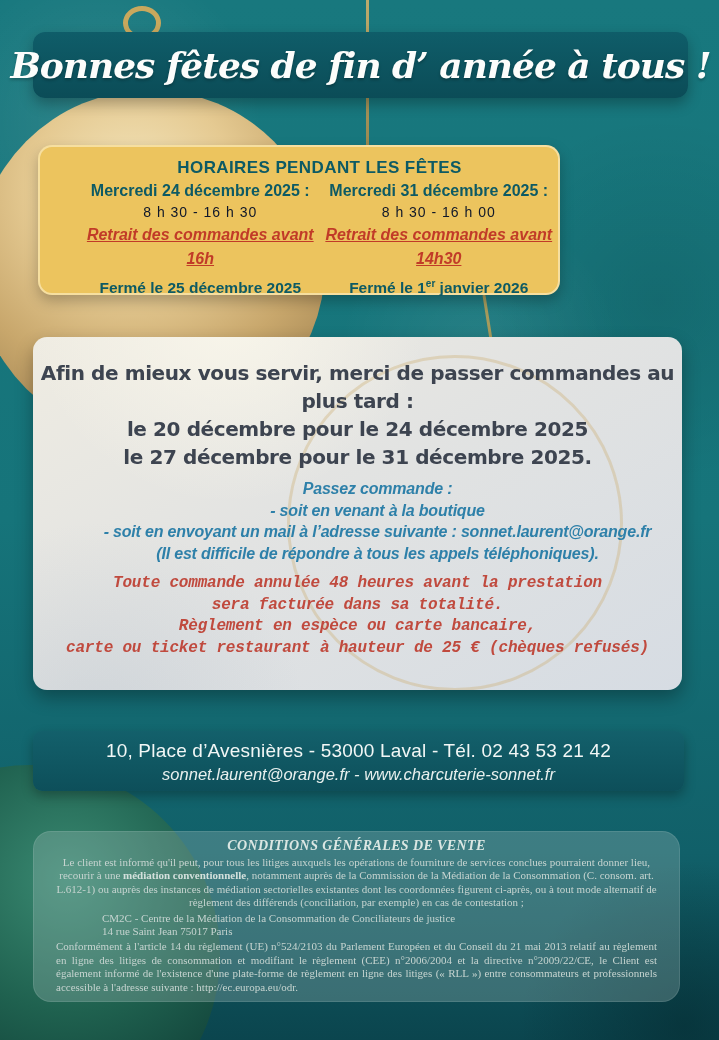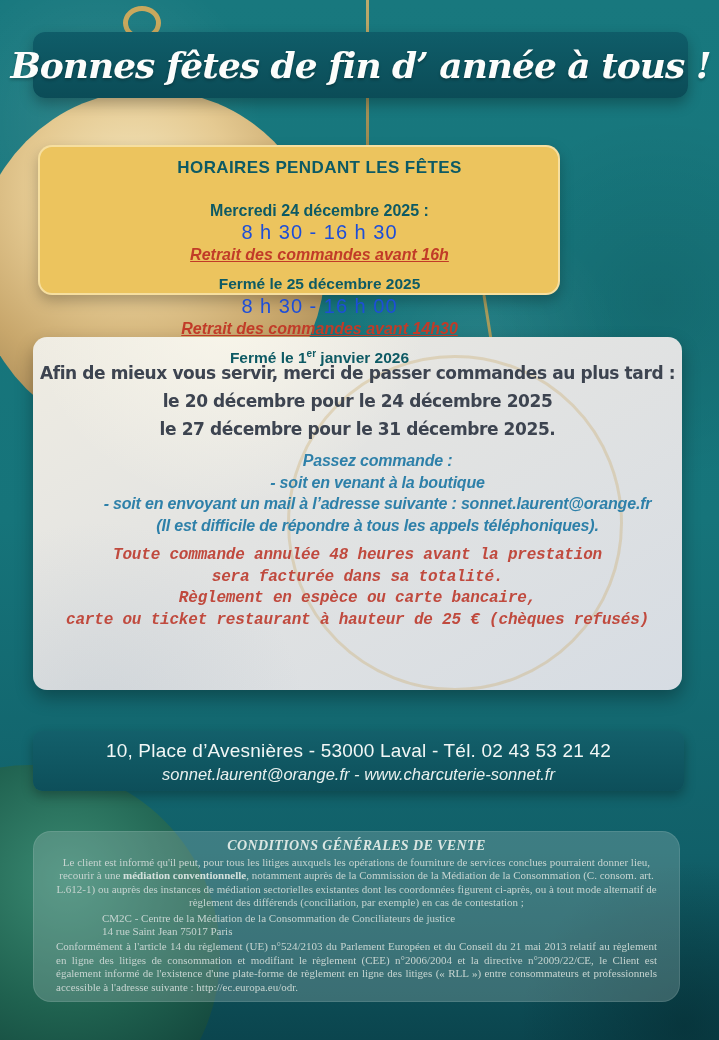--- a/index.html
+++ b/index.html
@@ -41,42 +41,42 @@
     display:flex; align-items:center; justify-content:center; }
   .title-band h1 { font-family:"DejaVu Serif", serif; font-style:italic; font-weight:bold;
     font-size:36px; color:#fcfdfb; letter-spacing:-1px; white-space:nowrap;
     text-shadow:0 2px 3px rgba(0,0,0,0.25); }
 
   
   .hours-box { position:absolute; left:38px; top:145px; width:522px; height:150px; z-index:3;
     background:#ecc45e; border:2px solid rgba(255,245,215,0.55); border-radius:14px;
     box-shadow:0 6px 14px rgba(0,0,0,0.25); padding-top:10px; text-align:center;padding-left:41px; }
   .hours-heading { font-size:17px; font-weight:bold; color:#0d5a64; letter-spacing:0.4px; line-height:22px; }
-  .hours-cols { display:flex; margin-top:20px;flex-direction:column; }
+  .hours-cols { display:flex; margin-top:0; }
   .hours-col { flex:1; text-align:center; }
   .hours-day { font-size:16px; font-weight:bold; color:#0d5a64; line-height:23px; }
-  .hours-hours { font-size:20px; color:#1d4ed8; line-height:21px; letter-spacing:1px; }
+  .hours-hours { font-size:14px; color:#0f172a; line-height:21px; letter-spacing:1px; }
   .hours-pickup { font-size:16px; font-weight:600; font-style:italic; color:#c13b28;
     text-decoration:underline; line-height:24px; }
   .hours-closed { font-size:15.5px; font-weight:bold; color:#0d5a64; line-height:24px; margin-top:1px; }
   .hours-closed sup { font-size:10px; }
 
   
   .order-box { position:absolute; left:33px; top:337px; width:649px; height:353px; z-index:2;
     border-radius:14px; box-shadow:0 8px 18px rgba(0,0,0,0.30); overflow:hidden;
     background:
       radial-gradient(circle 280px at 30% -10%, rgba(250,247,235,0.95) 0%, rgba(250,247,235,0) 72%),
       radial-gradient(circle 300px at 10% 112%, rgba(168,182,196,0.30) 0%, rgba(168,182,196,0) 70%),
       linear-gradient(150deg,#efece2 0%,#e2e3e2 45%,#d6dce3 100%);
     text-align:center; padding-top:22px; }
   .ring-ornament { position:absolute; left:254px; top:18px; width:336px; height:336px;
     border:3px solid rgba(206,177,118,0.38); border-radius:50%; pointer-events:none; }
   .order-content { position:relative; z-index:1; }
   .hand { font-family:"DejaVu Sans", sans-serif; font-weight:700; color:#3d4450;
-    font-size:17px; letter-spacing:-0.4px; line-height:28px; }
+    font-size:20px; letter-spacing:-0.4px; line-height:28px; }
   .order-context { margin-top:8px; }
   .blue-group { margin-top:7px; }
   .blue-line { font-style:italic; font-weight:600; font-size:16px; color:#2e80a9;
     line-height:21.5px; letter-spacing:-0.2px;margin-left:40px; }
   .red-group { margin-top:9px; }
   .red-line { font-style:italic; font-weight:600; font-size:16px; color:#c04a3e;
     line-height:21.5px; letter-spacing:-0.2px;font-family:Liberation Mono, monospace; }
 
   
   .address-bar { position:absolute; left:33px; top:731px; width:651px; height:60px; z-index:2;
@@ -119,20 +119,21 @@
   <div class="hours-box">
     <div class="hours-heading">HORAIRES PENDANT LES FÊTES</div>
     <div class="hours-cols">
       <div class="hours-col">
         <div class="hours-day">Mercredi 24 décembre 2025 :</div>
         <div class="hours-hours">8 h 30 - 16 h 30</div>
         <div class="hours-pickup">Retrait des commandes avant 16h</div>
         <div class="hours-closed"><span>Fermé le 25 décembre 2025</span><sup></sup><span></span></div>
       </div>
       <div class="hours-col">
+        <div class="hours-day">Mercredi 31 décembre 2025 :</div>
         <div class="hours-hours">8 h 30 - 16 h 00</div>
         <div class="hours-pickup">Retrait des commandes avant 14h30</div>
         <div class="hours-closed"><span>Fermé le 1</span><sup>er</sup><span> janvier 2026</span></div>
       </div>
     </div>
   </div>
 
   <div class="order-box">
     <div class="ring-ornament"></div>
     <div class="order-content">

